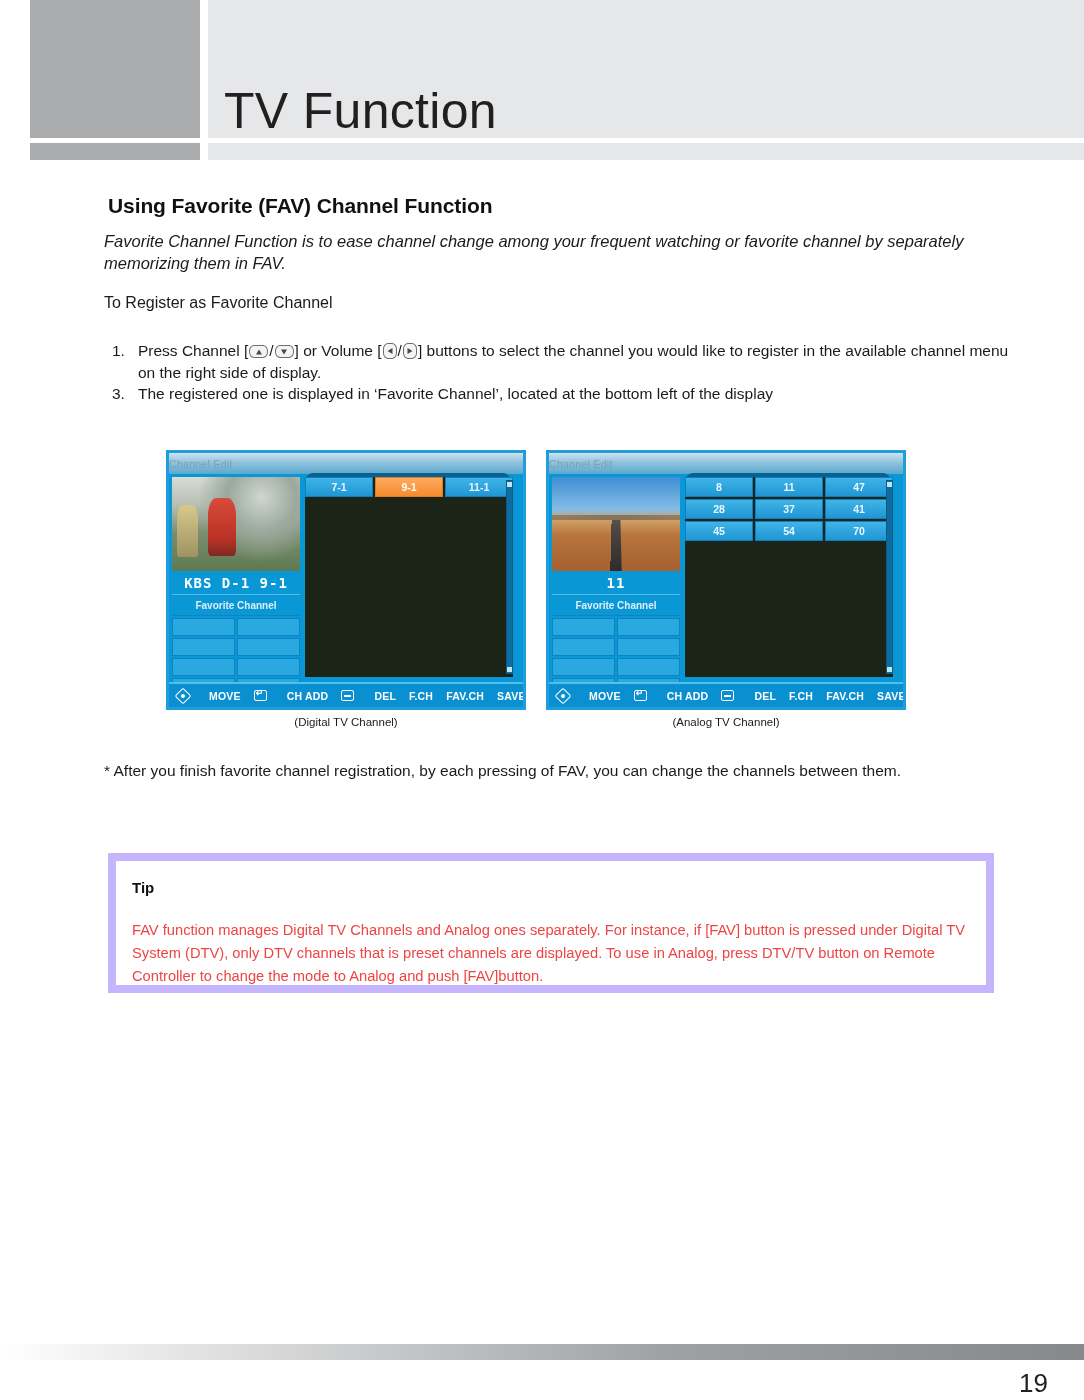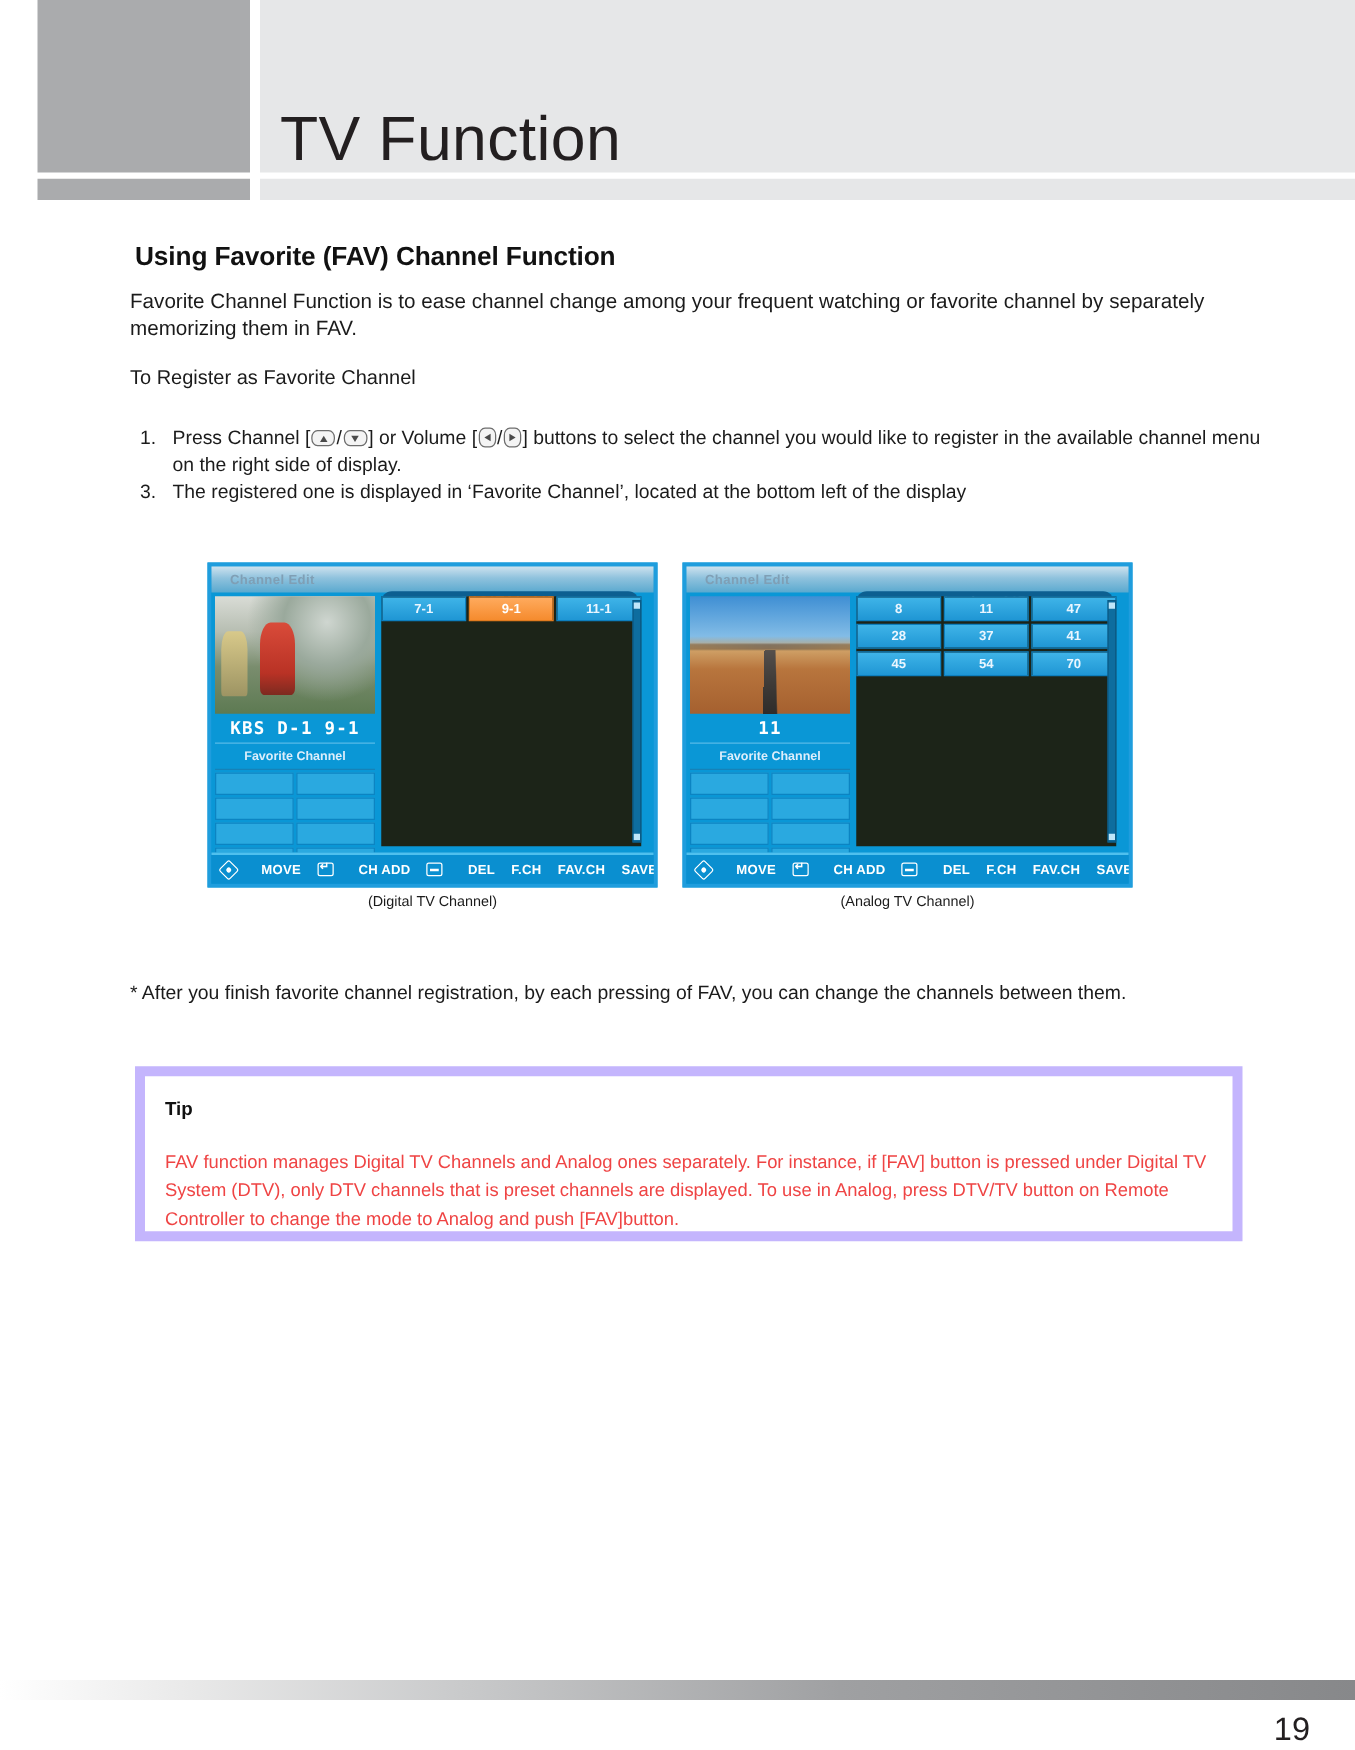--- a/index.html
+++ b/index.html
@@ -37,21 +37,21 @@
     background: #e6e7e8;
   }
 
   
   .section-title {
     position: absolute; left: 108px; top: 194px;
     font-size: 21px; font-weight: bold; letter-spacing: -0.1px; color: #111;
   }
   .intro {
     position: absolute; left: 104px; top: 230px; width: 890px;
-    font-size: 16.5px; line-height: 22px; color: #1b1b1b;
+    font-size: 16.5px; line-height: 22px; color: #1b1b1b; font-style: italic;
   }
   .subhead {
     position: absolute; left: 104px; top: 294px;
     font-size: 16px; color: #1b1b1b;
   }
   .steps {
     position: absolute; left: 112px; top: 340px; width: 900px;
     font-size: 15.5px; line-height: 21.5px; color: #1b1b1b;
   }
   .step { display: block; padding-left: 26px; text-indent: -26px; }
@@ -84,22 +84,22 @@
     position: relative; width: 360px; height: 260px;
     background: #0a97d6; border: 3px solid #1f9ddd;
     padding: 0; overflow: hidden;
   }
   .osd-titlebar {
     position: absolute; left: 0; top: 0; right: 0; height: 21px;
     background: linear-gradient(180deg,#cfe3ef 0%, #8fc2dd 45%, #5aa9cf 100%);
     display: flex; align-items: center;
   }
   .osd-title-label {
-    font-size: 10.5px; font-weight: bold; color: #7f9fb5;
-    margin-left: 15px; letter-spacing: 0.3px;
+    font-size: 10.5px; font-weight: normal; color: #7f9fb5;
+    margin-left: 0; letter-spacing: 0.3px;
   }
   .osd-mode-pill {
     position: absolute; left: 136px; top: 20px; width: 206px; height: 17px;
     background: #0c5f91; border-radius: 9px;
     display: flex; align-items: center; justify-content: center;
     color: #ffffff; font-size: 11px; font-weight: bold; letter-spacing: 1.2px;
   }
 
   .osd-body { position: absolute; left: 0; top: 21px; right: 0; bottom: 27px; }
 
@@ -214,21 +214,21 @@
   .icon-minus::after {
     content:""; position:absolute; left:2px; top:4px; width:7px; height:1.5px; background:#fff;
   }
   .shot-caption {
     position: absolute; top: 266px; width: 360px; text-align: center;
     font-size: 11.5px; color: #1b1b1b;
   }
 
   
   .note {
-    position: absolute; left: 104px; top: 784px; width: 900px;
+    position: absolute; left: 104px; top: 760px; width: 900px;
     font-size: 15.5px; line-height: 22px; color: #1b1b1b;
     padding-left: 18px; text-indent: -18px;
   }
 
   
   .tipbox {
     position: absolute; left: 108px; top: 853px; width: 886px; height: 140px;
     border: 8px solid #c4b5fd; background: #ffffff;
   }
   .tip-title {

